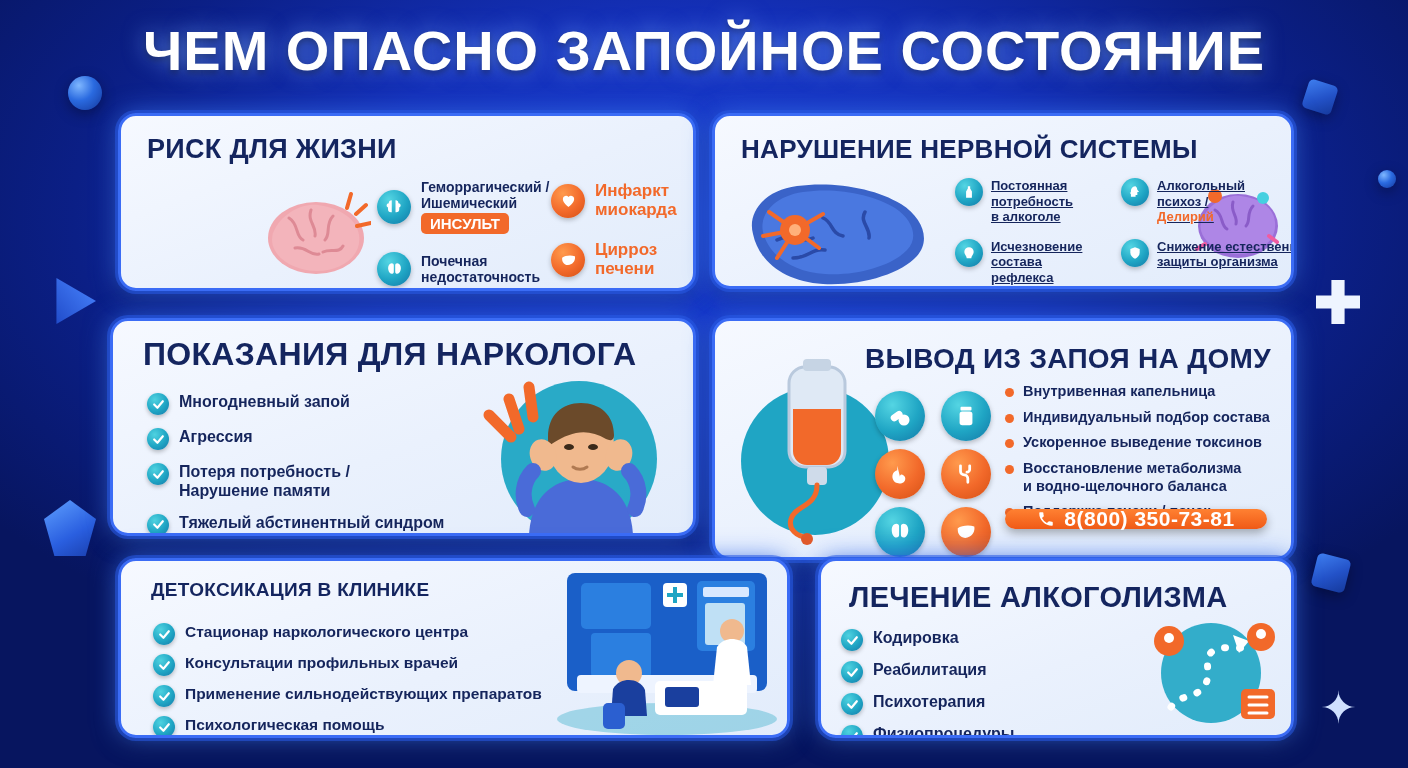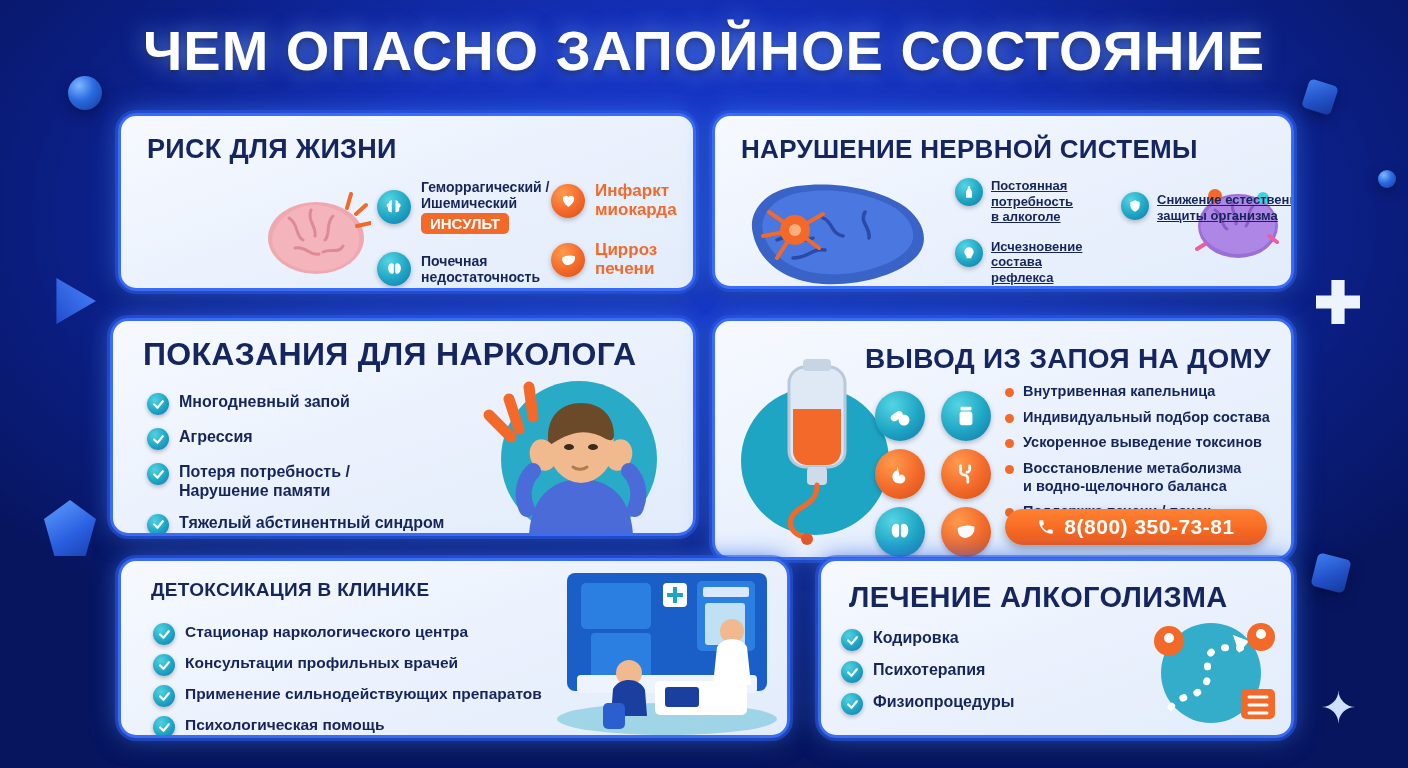--- a/index.html
+++ b/index.html
@@ -123,21 +123,21 @@
   #card-narc h2 { position: absolute; left: 30px; top: 15px; font-size: 32px; }
   #card-narc .list { position: absolute; left: 34px; top: 72px; width: 330px; display: flex; flex-direction: column; gap: 13px; }
 
   
   #card-home { left: 712px; top: 318px; width: 582px; height: 242px; }
   #card-home h2 { position: absolute; left: 150px; top: 22px; font-size: 28px; }
   .home-icons { position: absolute; left: 160px; top: 70px; width: 120px; display: grid; grid-template-columns: repeat(2, 56px); gap: 8px 10px; }
   .home-icons .round-icon { width: 50px; height: 50px; flex: 0 0 50px; font-size: 24px; }
   .home-list { position: absolute; left: 290px; top: 62px; width: 272px; display: flex; flex-direction: column; gap: 8px; }
   .phone-btn {
-    position: absolute; left: 290px; top: 188px; width: 262px; height: 36px;
+    position: absolute; left: 290px; top: 188px; width: 262px; height: 20px;
     background: linear-gradient(180deg, #ff8132 0%, #f05a16 100%);
     border-radius: 18px; display: flex; align-items: center; justify-content: center; gap: 9px;
     color: #fff; font-size: 21px; font-weight: 700; letter-spacing: .5px;
     box-shadow: 0 4px 10px rgba(0,0,0,.3);
     border: none; cursor: pointer;
   }
 
   
   #card-clinic { left: 118px; top: 558px; width: 672px; height: 180px; }
   #card-clinic h2 { position: absolute; left: 30px; top: 18px; font-size: 19px; }
@@ -273,20 +273,32 @@
             </svg>
         </span>
         <span class="nerve-txt">
           <span>Исчезновение</span><br>
           <span>состава рефлекса</span>
         </span>
       </div>
     </div>
 
     <div class="nerve-col" style="width:200px;">
+      <div class="nerve-row">
+        <span class="round-icon ri-teal">
+          <svg width="14" height="14" viewBox="0 0 24 24" fill="#fff">
+              <path d="M13 2a8 8 0 00-8 8v3H3l2 3v4h8v-3h3v-5h3l-3-4a8 8 0 00-3-6z"></path>
+            </svg>
+        </span>
+        <span class="nerve-txt">
+          <span>Алкогольный</span><br>
+          <span>психоз /</span><br>
+          <span class="or">Делирий</span>
+        </span>
+      </div>
       <div class="nerve-row" style="margin-top:14px;">
         <span class="round-icon ri-teal">
           <svg width="14" height="14" viewBox="0 0 24 24" fill="#fff">
               <path d="M12 2l8 3v6c0 5-3.5 9-8 11-4.5-2-8-6-8-11V5l8-3z"></path>
             </svg>
         </span>
         <span class="nerve-txt">
           <span>Снижение естественной</span><br>
           <span>защиты организма</span>
         </span>
@@ -516,20 +528,28 @@
           </svg>
         </span>
       <span>Кодировка</span>
     </div>
     <div class="li">
       <span class="chk">
           <svg viewBox="0 0 24 24" fill="none" stroke="#fff" stroke-width="4" stroke-linecap="round" stroke-linejoin="round">
             <path d="M4 12l6 6L20 6"></path>
           </svg>
         </span>
+      <span>Реабилитация</span>
+    </div>
+    <div class="li">
+      <span class="chk">
+          <svg viewBox="0 0 24 24" fill="none" stroke="#fff" stroke-width="4" stroke-linecap="round" stroke-linejoin="round">
+            <path d="M4 12l6 6L20 6"></path>
+          </svg>
+        </span>
       <span>Психотерапия</span>
     </div>
     <div class="li">
       <span class="chk">
           <svg viewBox="0 0 24 24" fill="none" stroke="#fff" stroke-width="4" stroke-linecap="round" stroke-linejoin="round">
             <path d="M4 12l6 6L20 6"></path>
           </svg>
         </span>
       <span>Физиопроцедуры</span>
     </div>

